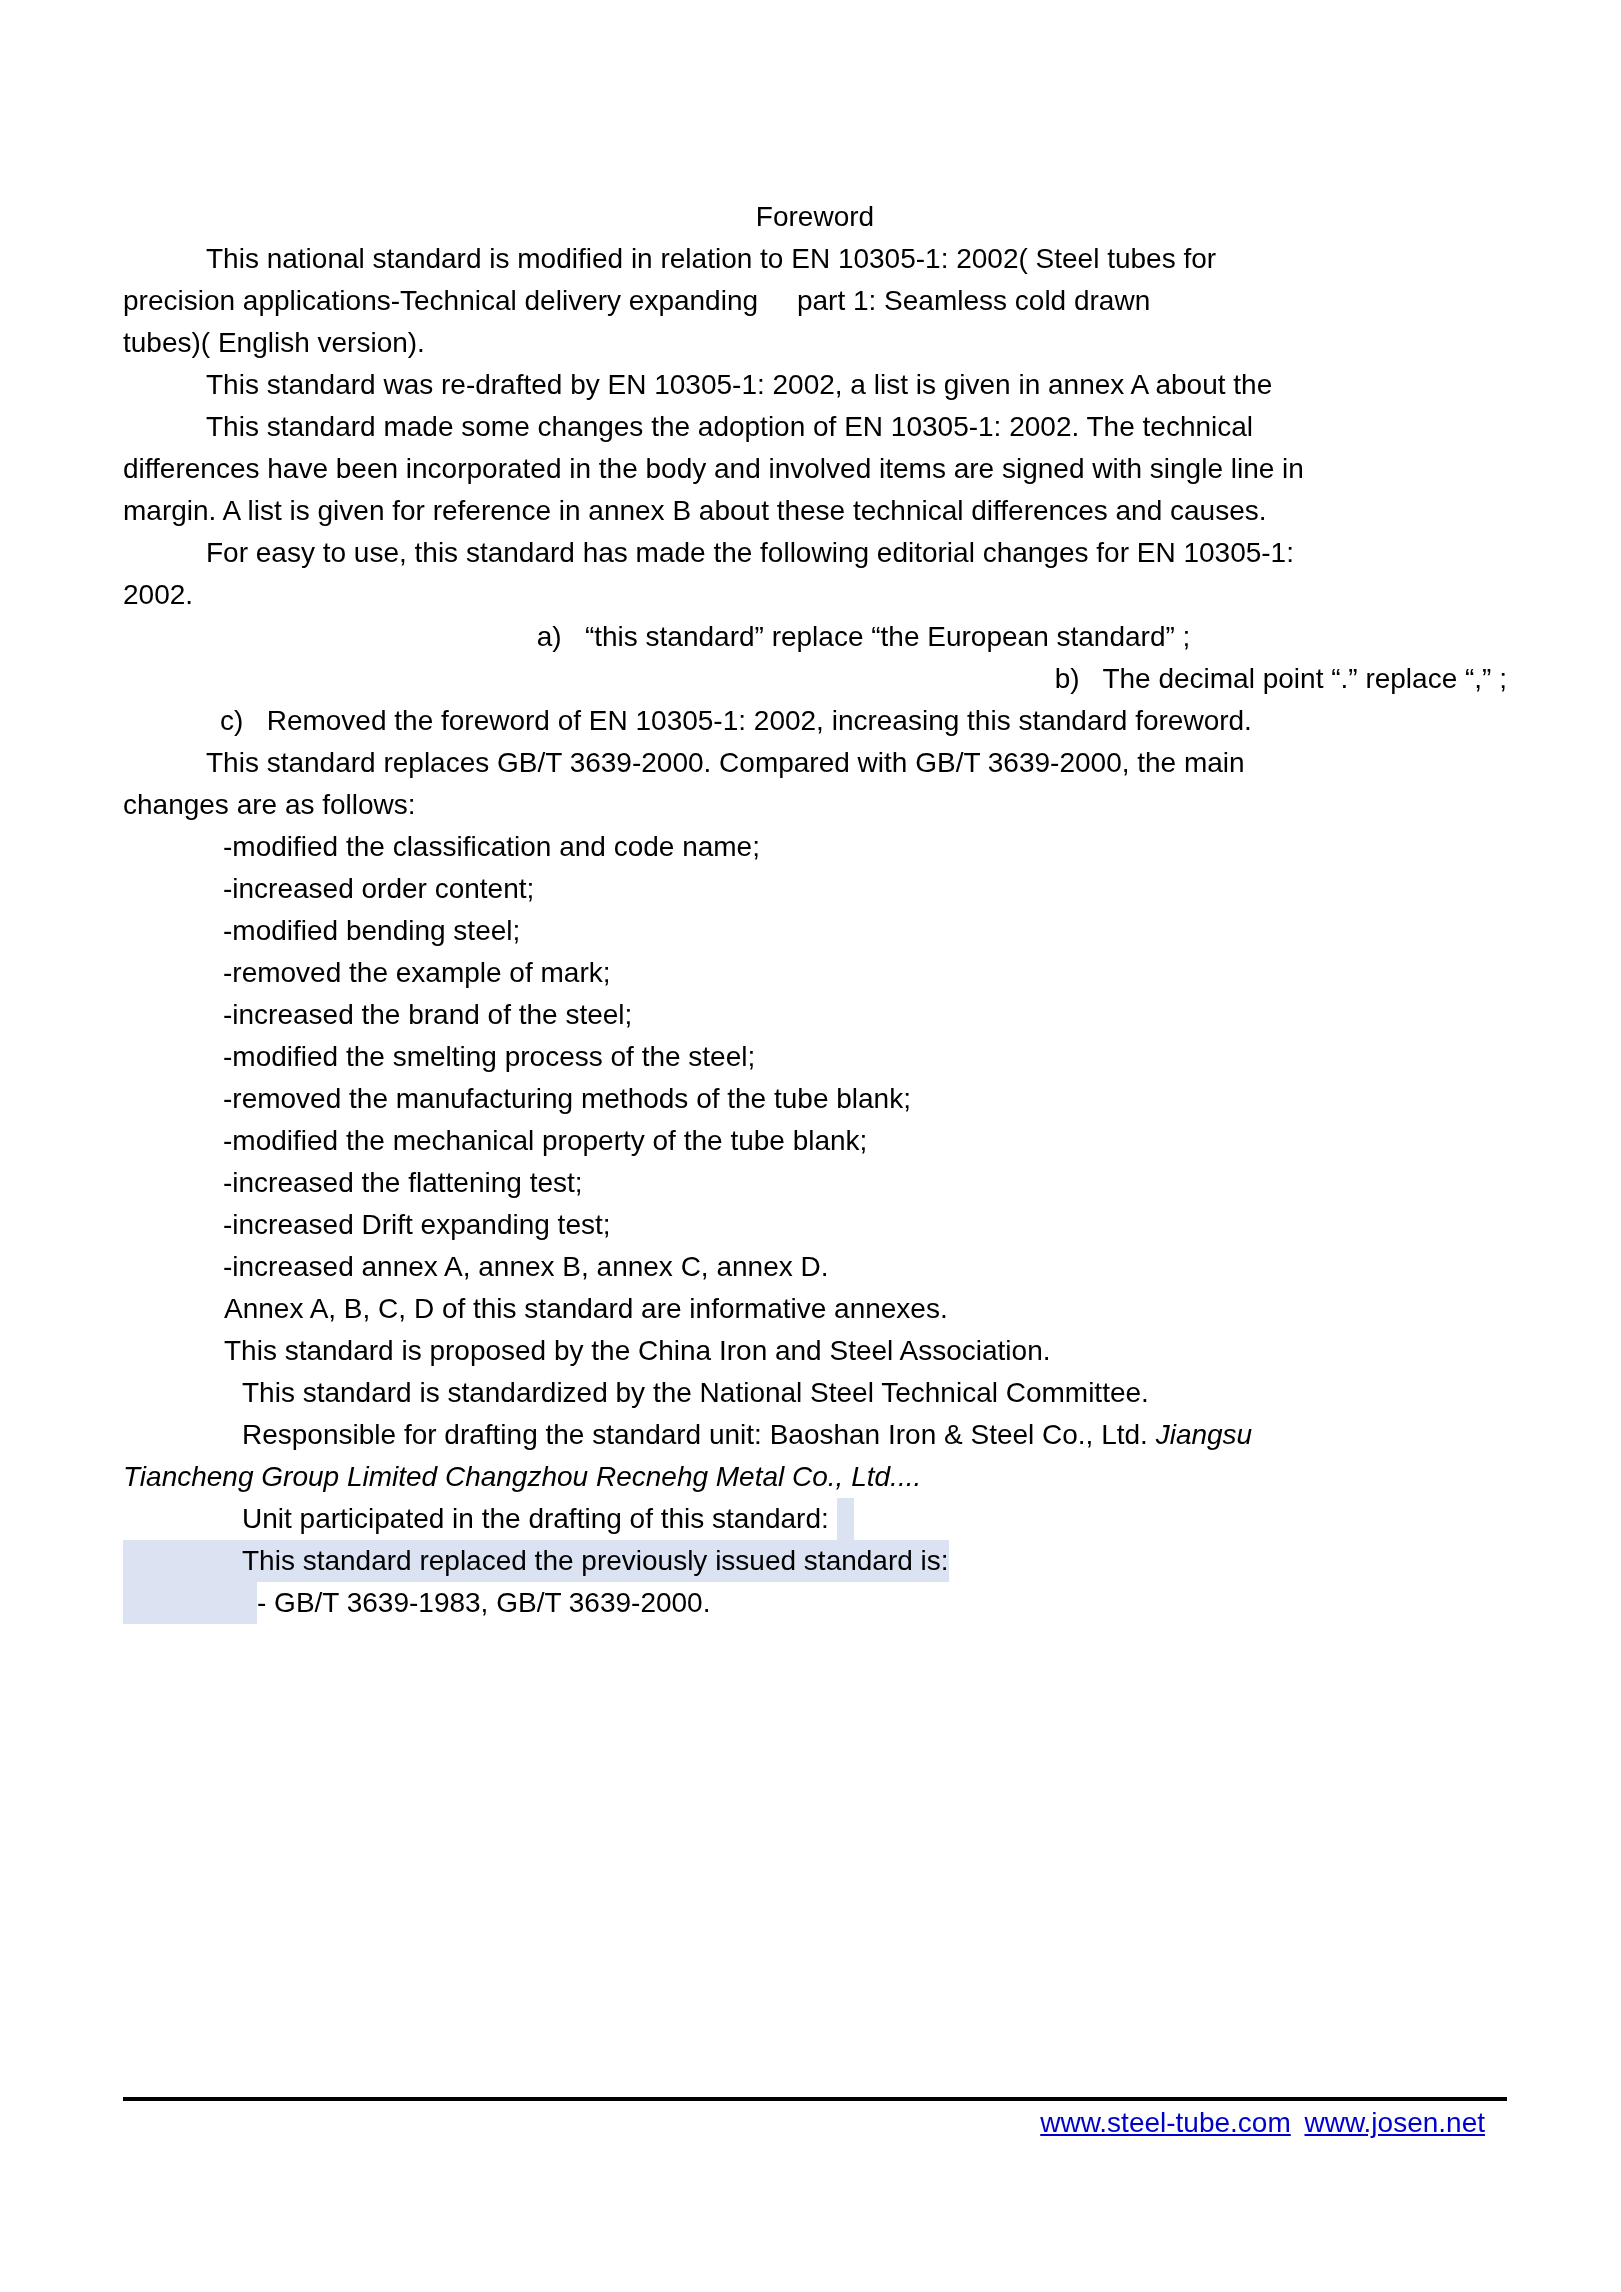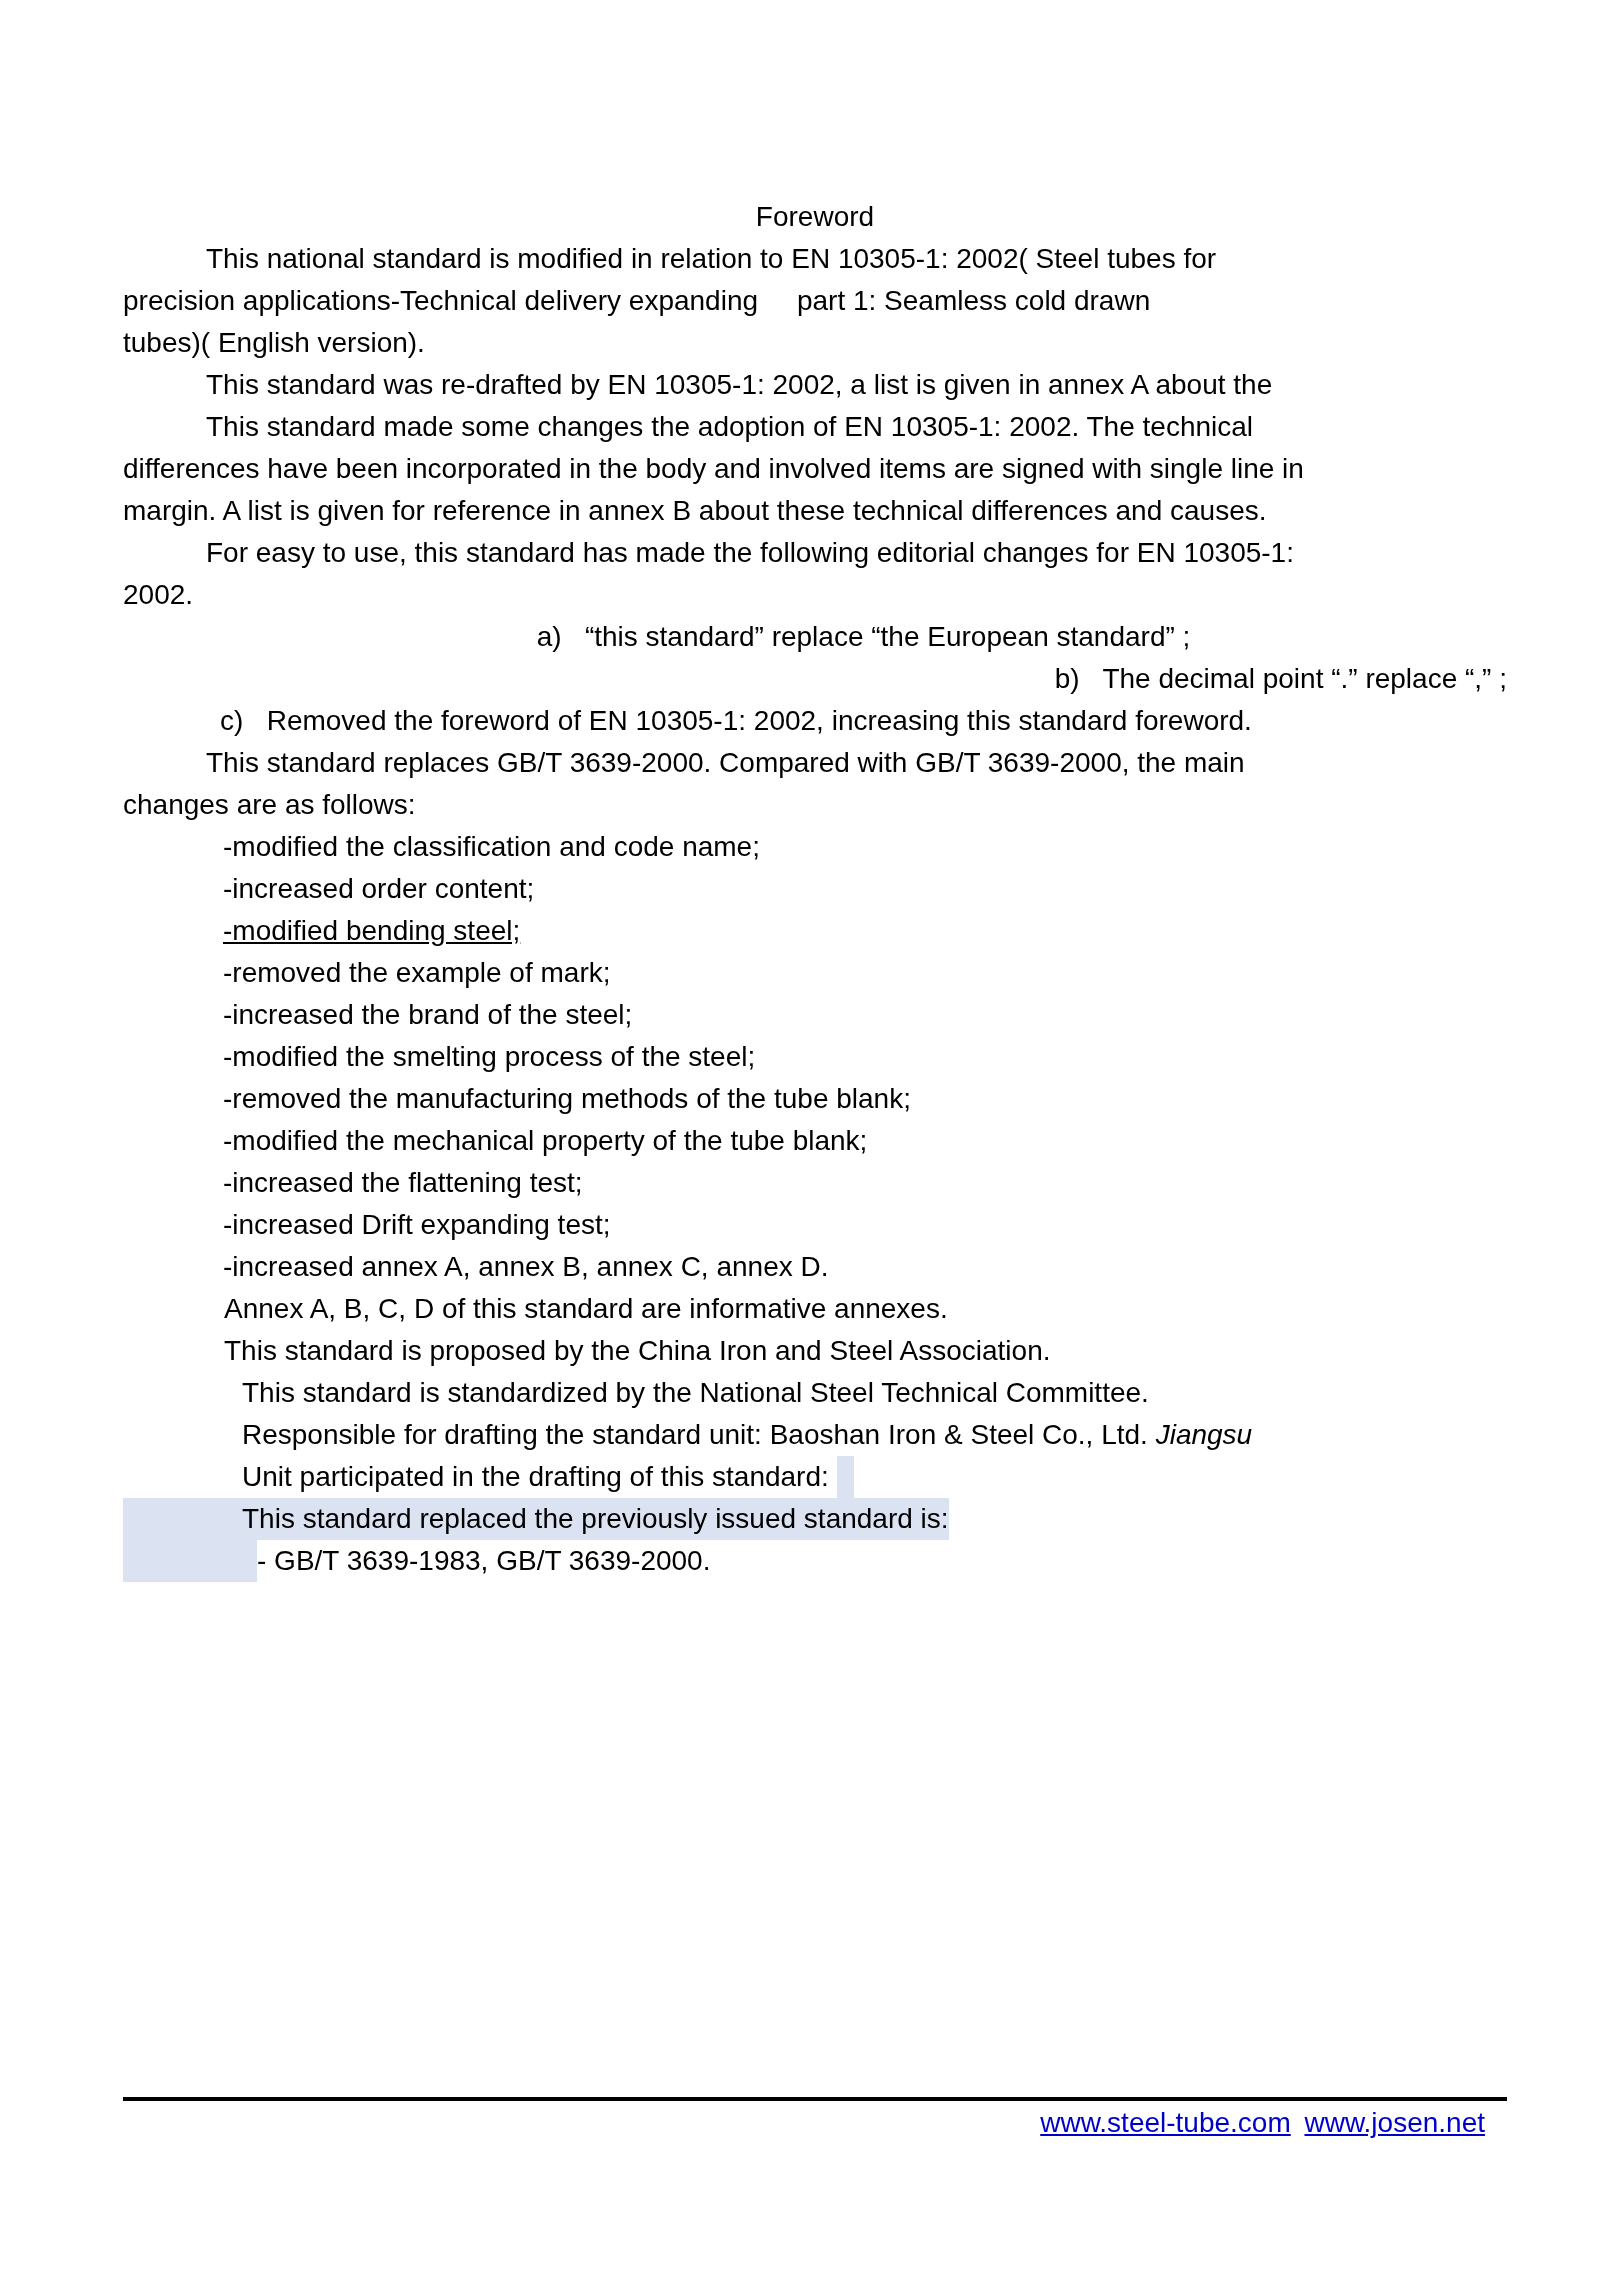--- a/index.html
+++ b/index.html
@@ -56,33 +56,34 @@
         <div class="line"><span>margin. A list is given for reference in annex B about these technical differences and causes.</span></div>
         <div class="line" style="padding-left: 83px;"><span>For easy to use, this standard has made the following editorial changes for EN 10305-1:</span></div>
         <div class="line"><span>2002.</span></div>
         <div class="line" style="padding-left: 97px; text-align: center;"><span>a)   “this standard” replace “the European standard” ;</span></div>
         <div class="line" style="padding-left: 97px; text-align: right;"><span>b)   The decimal point “.” replace “,” ;</span></div>
         <div class="line" style="padding-left: 97px;"><span>c)   Removed the foreword of EN 10305-1: 2002, increasing this standard foreword.</span></div>
         <div class="line" style="padding-left: 83px;"><span>This standard replaces GB/T 3639-2000. Compared with GB/T 3639-2000, the main</span></div>
         <div class="line"><span>changes are as follows:</span></div>
         <div class="line" style="padding-left: 100px;"><span>-modified the classification and code name;</span></div>
         <div class="line" style="padding-left: 100px;"><span>-increased order content;</span></div>
-        <div class="line" style="padding-left: 100px; text-decoration: underline;"><span>-modified bending steel;</span></div>
+        <div class="line" style="padding-left: 100px;"><span>-modified bending steel;</span></div>
         <div class="line" style="padding-left: 100px;"><span>-removed the example of mark;</span></div>
         <div class="line" style="padding-left: 100px;"><span>-increased the brand of the steel;</span></div>
         <div class="line" style="padding-left: 100px;"><span>-modified the smelting process of the steel;</span></div>
         <div class="line" style="padding-left: 100px;"><span>-removed the manufacturing methods of the tube blank;</span></div>
         <div class="line" style="padding-left: 100px;"><span>-modified the mechanical property of the tube blank;</span></div>
         <div class="line" style="padding-left: 100px;"><span>-increased the flattening test;</span></div>
         <div class="line" style="padding-left: 100px;"><span>-increased Drift expanding test;</span></div>
         <div class="line" style="padding-left: 100px;"><span>-increased annex A, annex B, annex C, annex D.</span></div>
         <div class="line" style="padding-left: 101px;"><span>Annex A, B, C, D of this standard are informative annexes.</span></div>
         <div class="line" style="padding-left: 101px;"><span>This standard is proposed by the China Iron and Steel Association.</span></div>
         <div class="line" style="padding-left: 119px;"><span>This standard is standardized by the National Steel Technical Committee.</span></div>
         <div class="line" style="padding-left: 119px;"><span>Responsible for drafting the standard unit: Baoshan Iron &amp; Steel Co., Ltd. </span><span class="italic">Jiangsu</span></div>
+        <div class="line"><span class="italic">Tiancheng Group Limited Changzhou Recnehg Metal Co., Ltd....</span></div>
         <div class="line" style="padding-left: 119px;"><span>Unit participated in the drafting of this standard: </span><span class="hl-block" style="width: 17.6px;"></span></div>
         <div class="line"><span class="hl-full" style="padding-left: 119px;"><span>This standard replaced the previously issued standard is:</span></span></div>
         <div class="line"><span class="hl-block" style="width: 134px;"></span><span>- GB/T 3639-1983, GB/T 3639-2000.</span></div>
       </div>
   </div>
 
   <div class="footer-rule"></div>
 
   <div class="footer-links">
     <a>www.steel-tube.com</a><a>www.josen.net</a>

